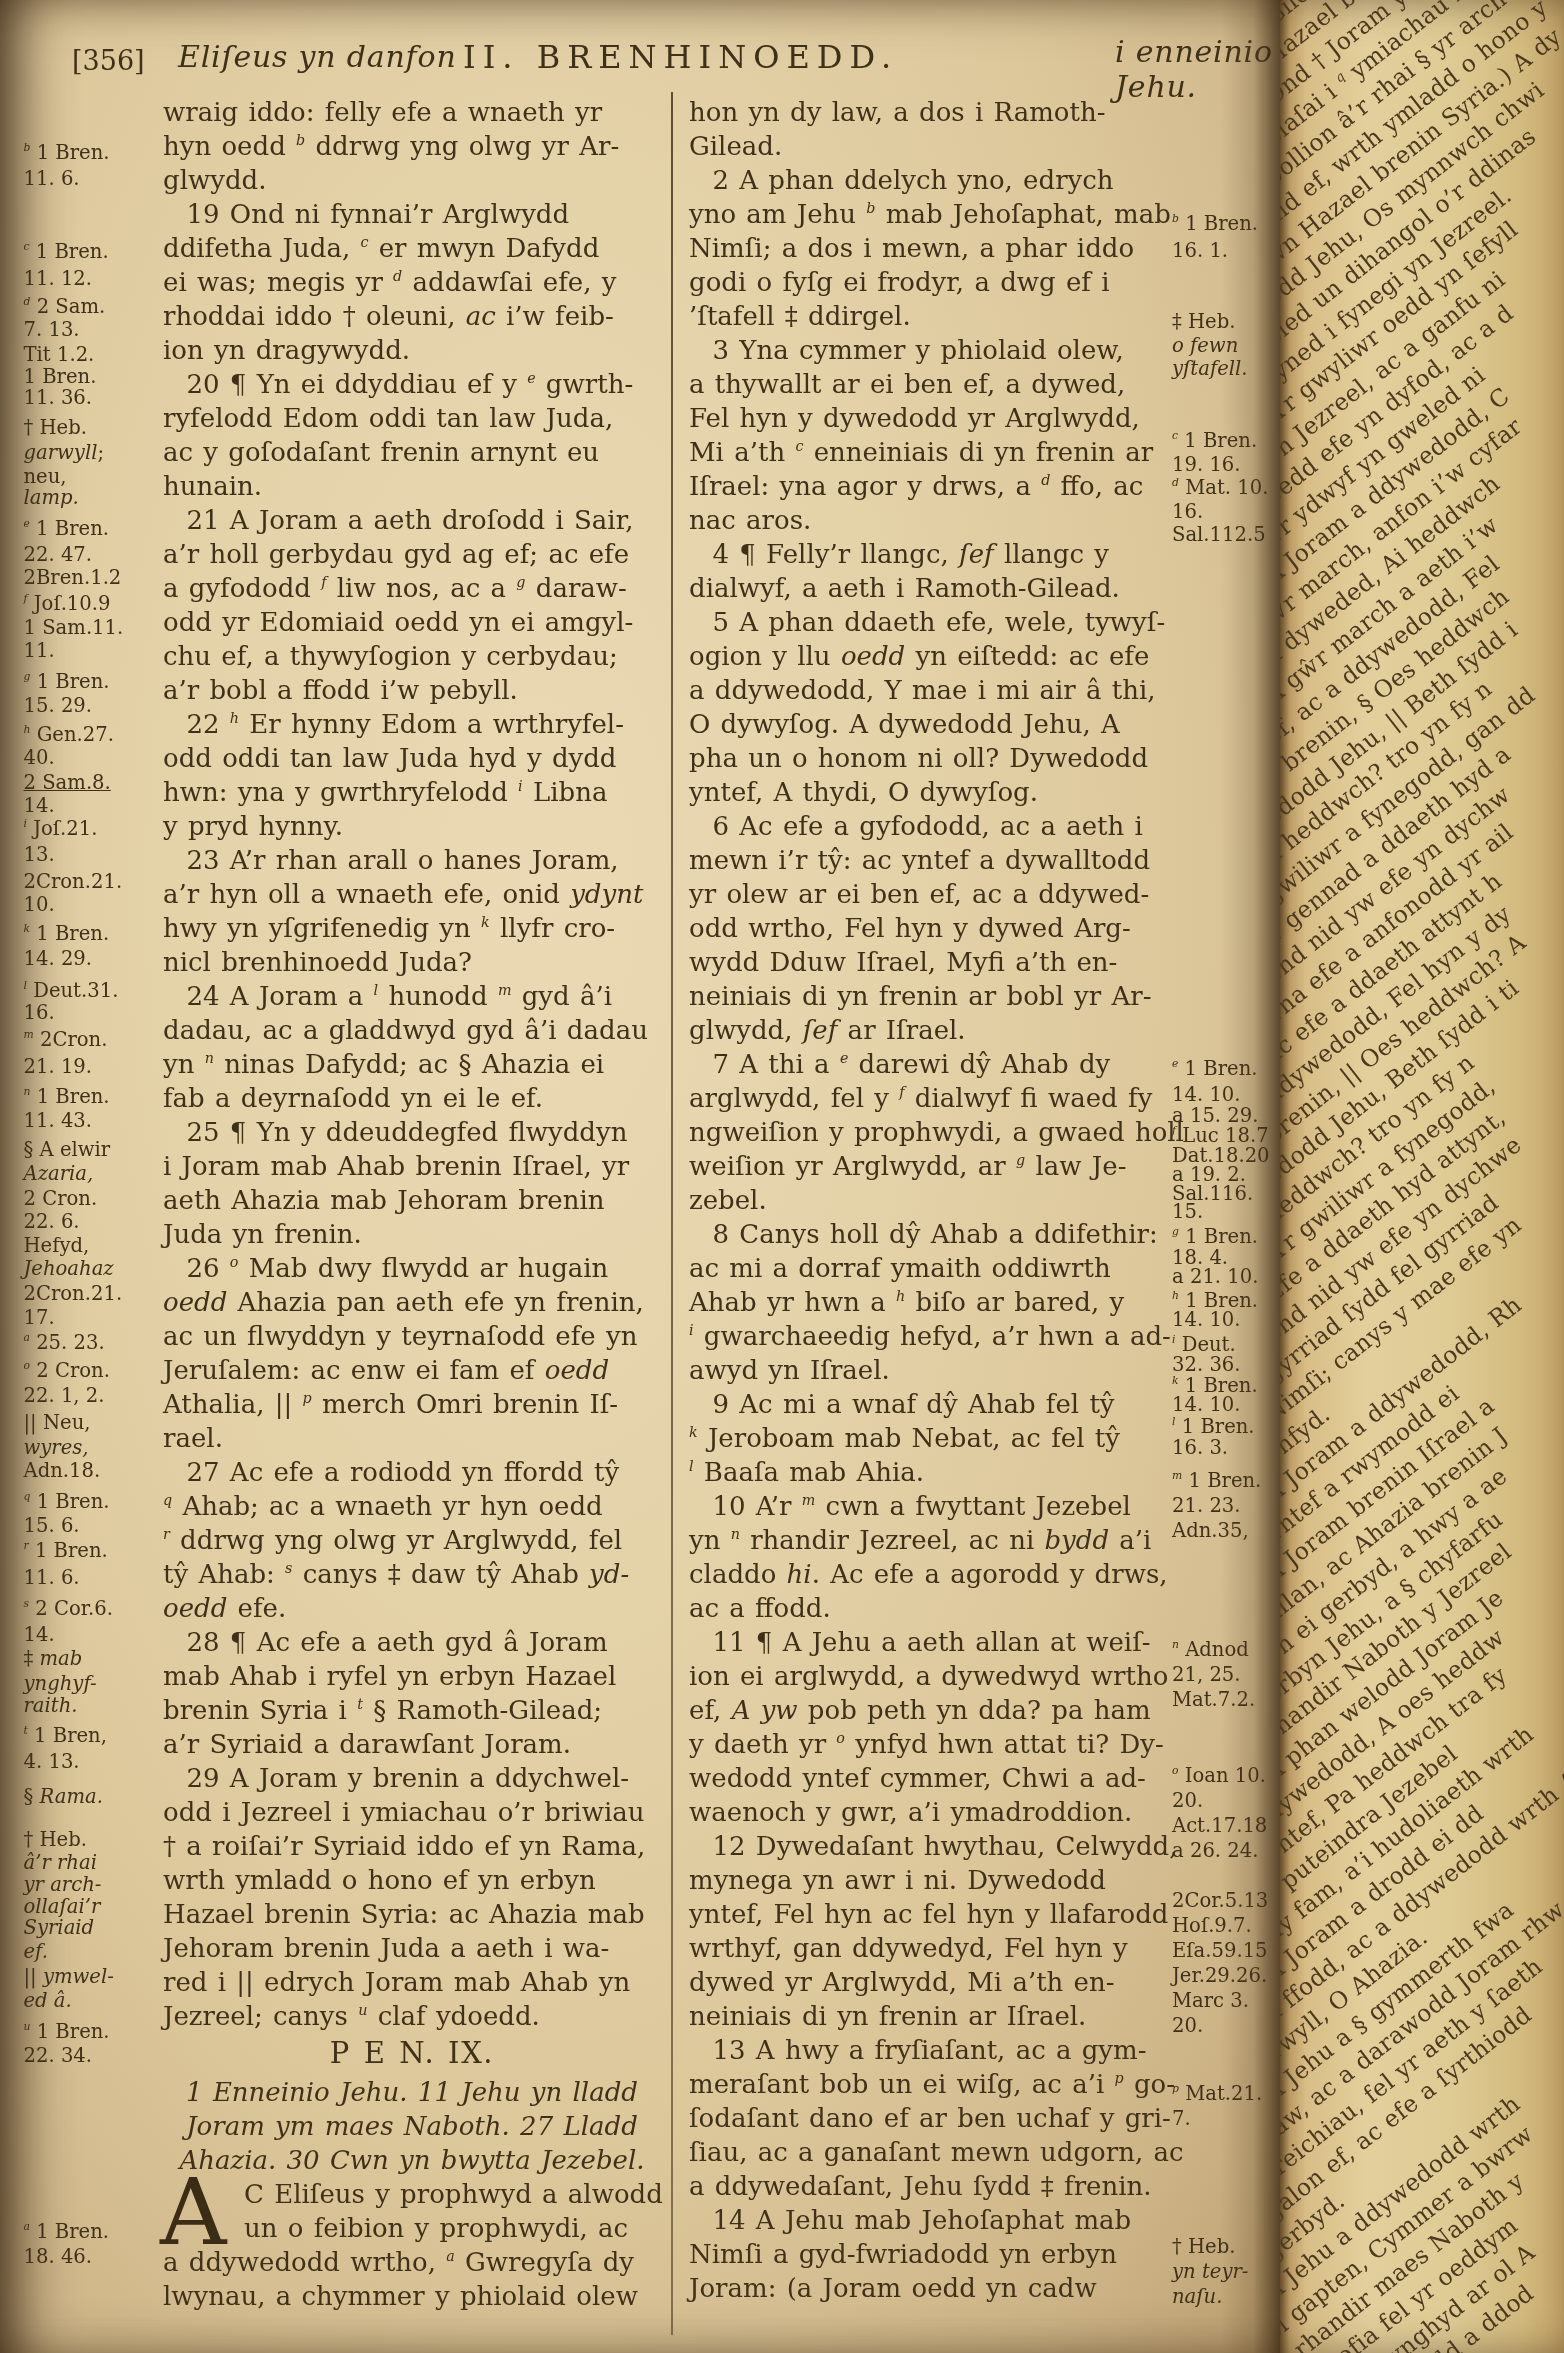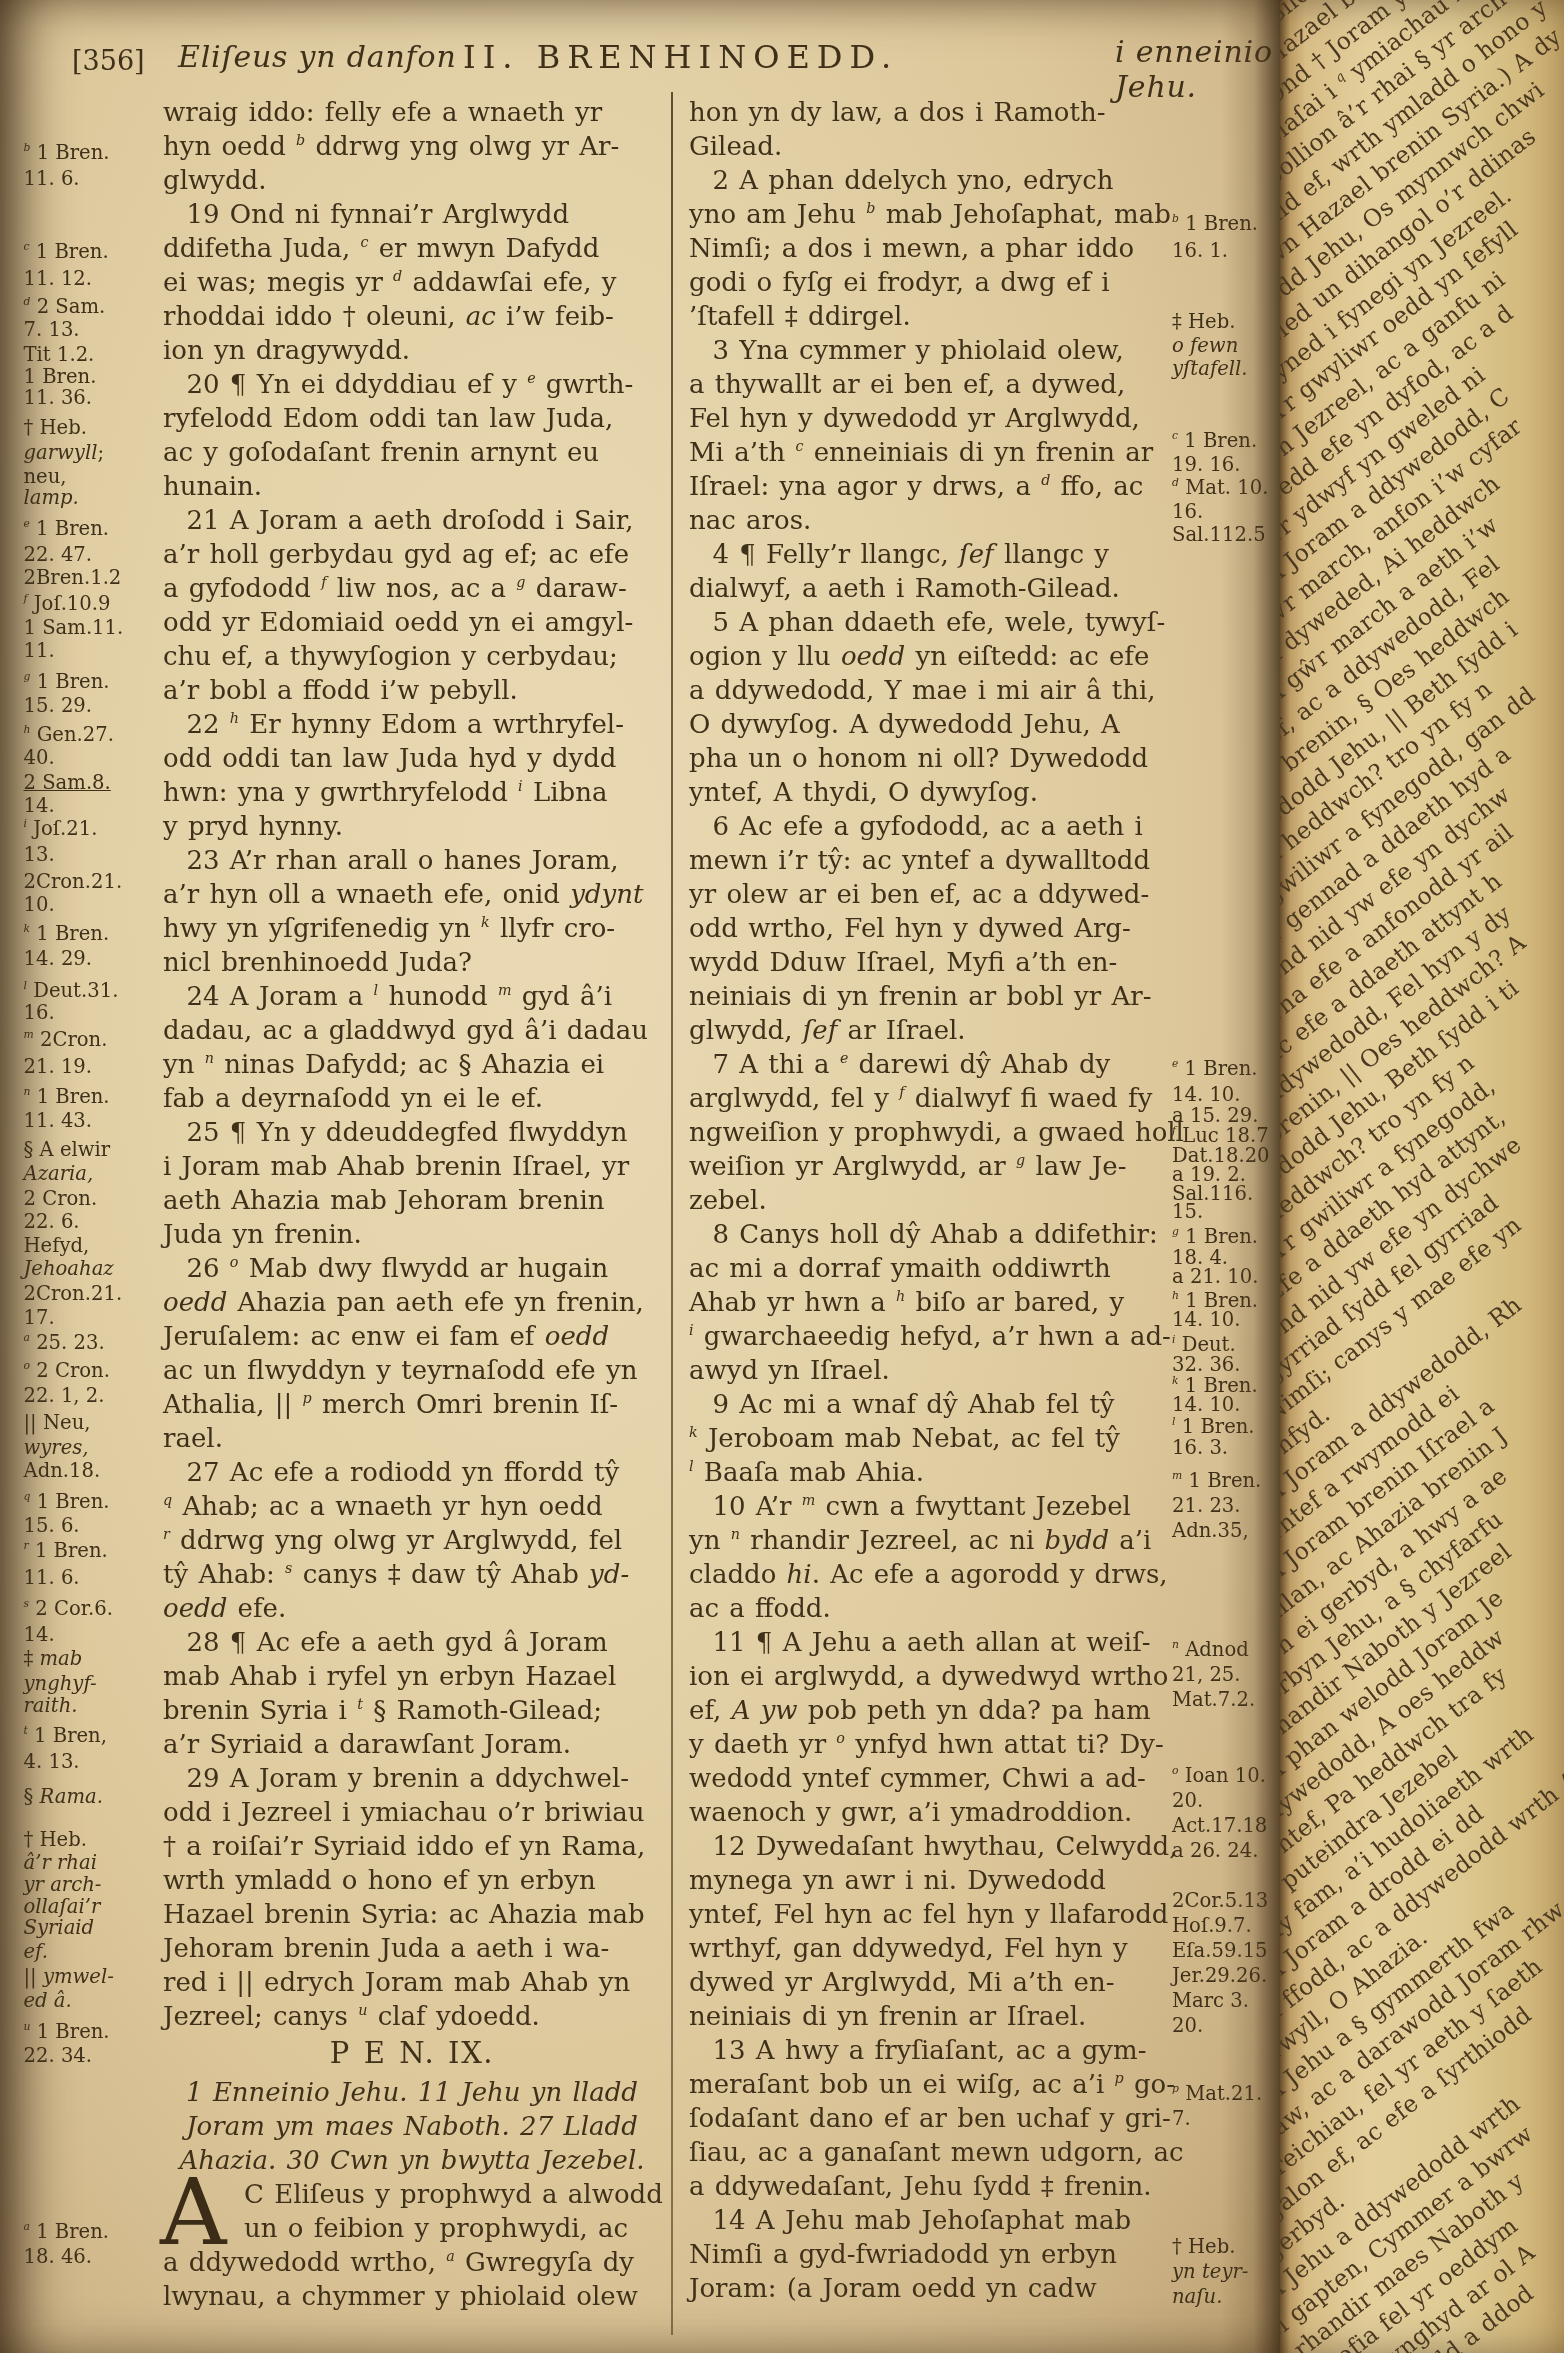--- a/index.html
+++ b/index.html
@@ -169,22 +169,22 @@
           <div class="line v">24 A Joram a <sup>l</sup> hunodd <sup>m</sup> gyd â’i</div>
           <div class="line">dadau, ac a gladdwyd gyd â’i dadau</div>
           <div class="line">yn <sup>n</sup> ninas Dafydd; ac § Ahazia ei</div>
           <div class="line">fab a deyrnaſodd yn ei le ef.</div>
           <div class="line v">25 ¶ Yn y ddeuddegfed flwyddyn</div>
           <div class="line">i Joram mab Ahab brenin Iſrael, yr</div>
           <div class="line">aeth Ahazia mab Jehoram brenin</div>
           <div class="line">Juda yn frenin.</div>
           <div class="line v">26 <sup>o</sup> Mab dwy flwydd ar hugain</div>
           <div class="line"><i>oedd</i> Ahazia pan aeth efe yn frenin,</div>
+          <div class="line">ac un flwyddyn y teyrnaſodd efe yn</div>
           <div class="line">Jeruſalem: ac enw ei fam ef <i>oedd</i></div>
-          <div class="line">ac un flwyddyn y teyrnaſodd efe yn</div>
           <div class="line">Athalia, || <sup>p</sup> merch Omri brenin Iſ-</div>
           <div class="line">rael.</div>
           <div class="line v">27 Ac efe a rodiodd yn ffordd tŷ</div>
           <div class="line"><sup>q</sup> Ahab; ac a wnaeth yr hyn oedd</div>
           <div class="line"><sup>r</sup> ddrwg yng olwg yr Arglwydd, fel</div>
           <div class="line">tŷ Ahab: <sup>s</sup> canys ‡ daw tŷ Ahab <i>yd-</i></div>
           <div class="line"><i>oedd</i> efe.</div>
           <div class="line v">28 ¶ Ac efe a aeth gyd â Joram</div>
           <div class="line">mab Ahab i ryfel yn erbyn Hazael</div>
           <div class="line">brenin Syria i <sup>t</sup> § Ramoth-Gilead;</div>

